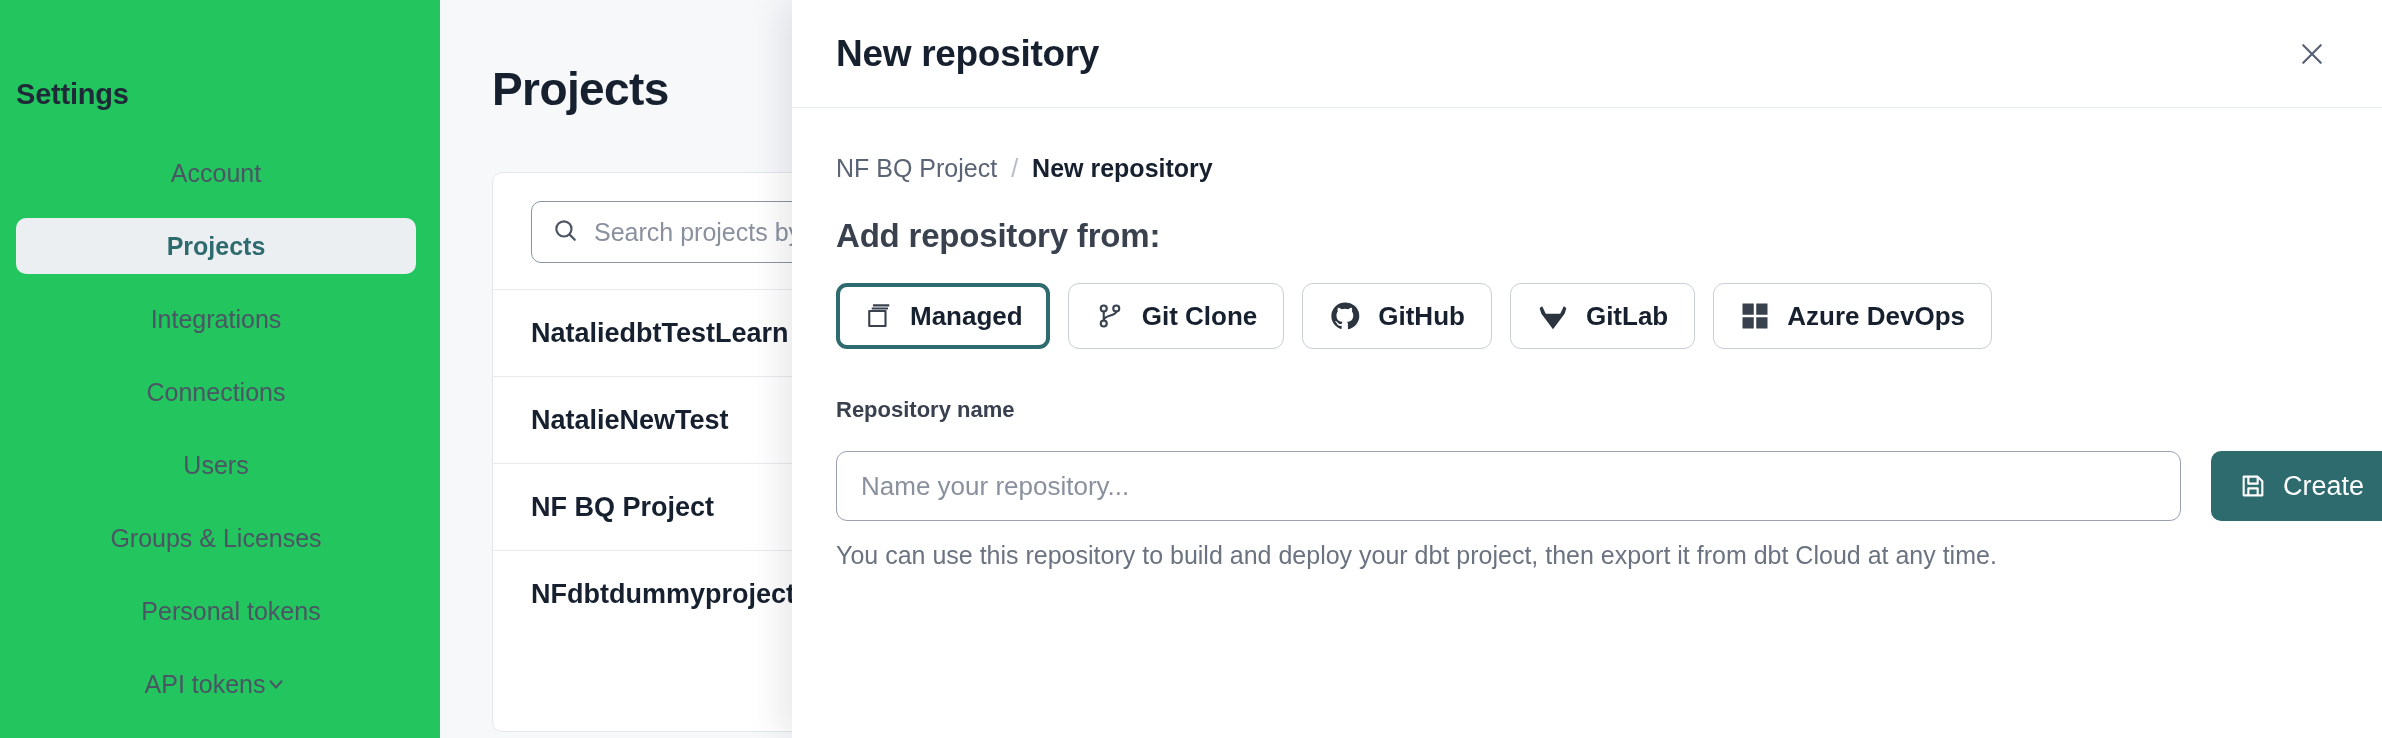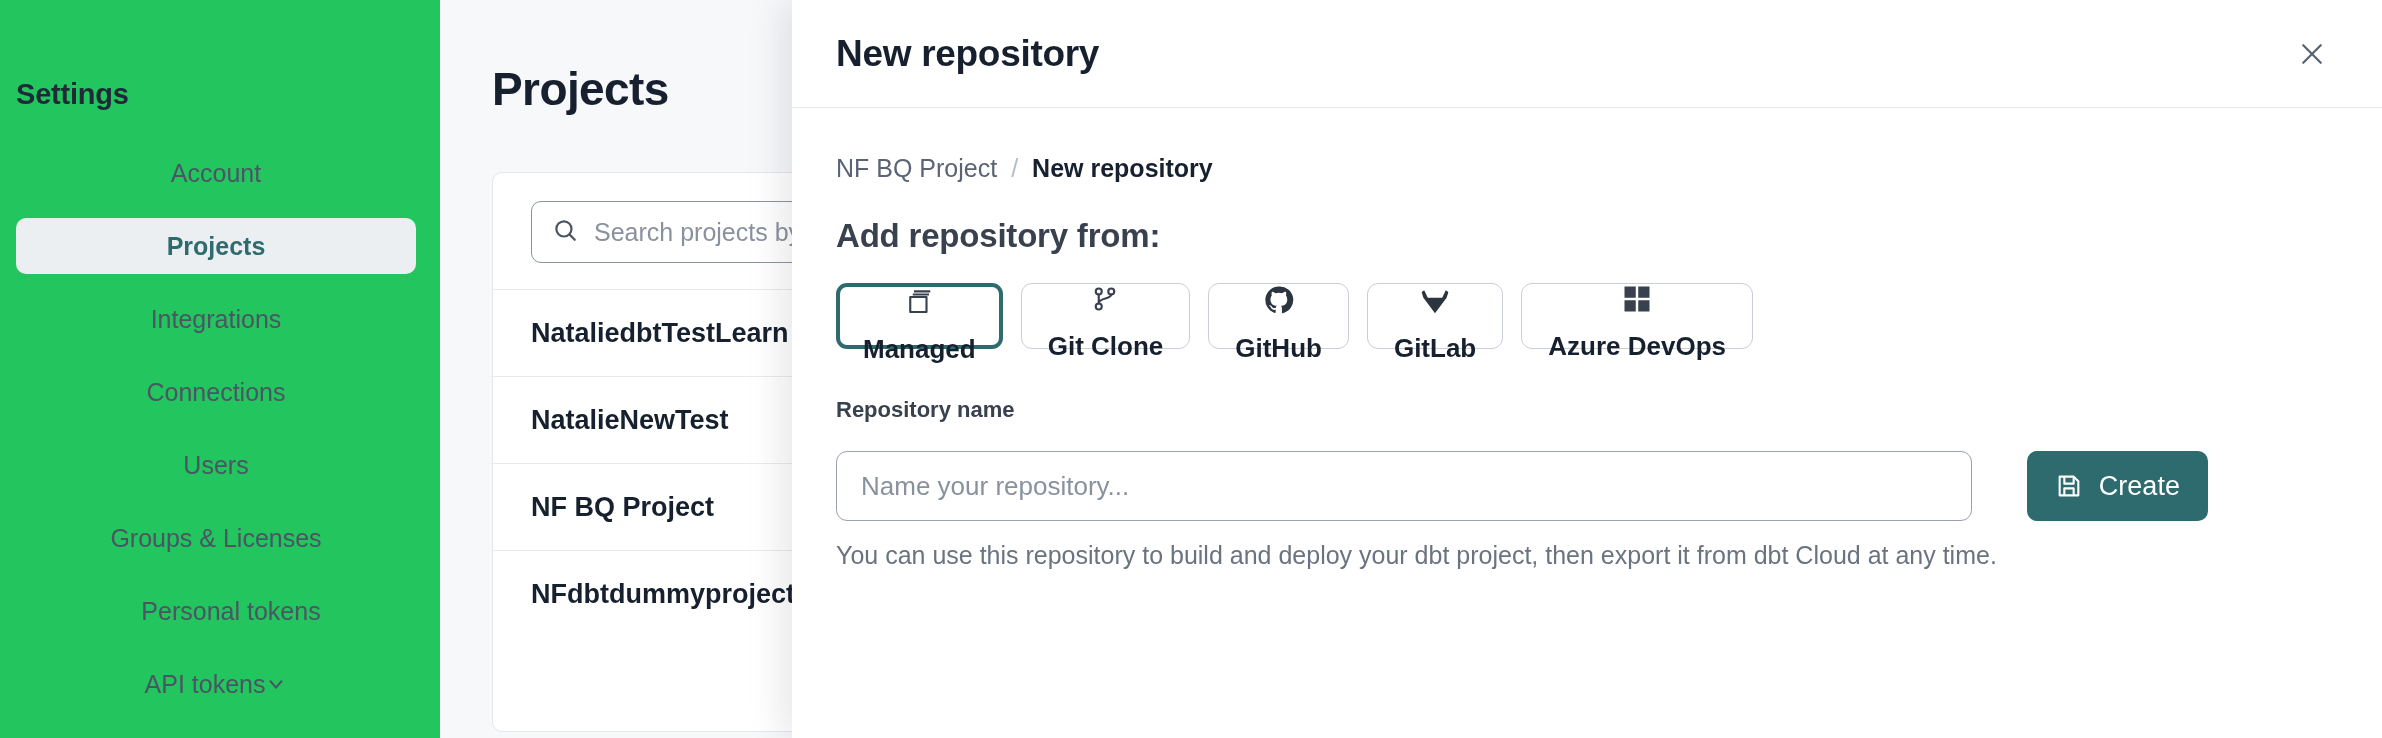--- a/index.html
+++ b/index.html
@@ -89,29 +89,29 @@
   .crumb-current { color: #16202e; font-weight: 700; }
 
   .section-h { font-size: 33px; font-weight: 700; color: #39414f; margin-bottom: 28px; letter-spacing: -0.2px; }
 
   .provider-row { display: flex; gap: 18px; align-items: center; margin-bottom: 48px; }
   .provider {
     display: flex; align-items: center; gap: 17px;
     height: 66px; padding: 0 26px;
     border: 1px solid #c9ced7; border-radius: 11px;
     background: #fff; cursor: pointer;
-    font-size: 26px; font-weight: 700; color: #16202e; flex-direction: column;
+    font-size: 26px; font-weight: 700; color: #16202e;
   }
   .provider.selected { border: 4px solid #2e6b6f; padding: 0 23px; }
   .provider .pic { display: flex; align-items: center; }
 
   .field-label { font-size: 22px; font-weight: 700; color: #39414f; margin-bottom: 28px; }
   .field-row { display: flex; align-items: flex-start; gap: 30px; }
   .name-input {
-    width: 1136px; height: 70px; border: 1px solid #9aa1ad; border-radius: 11px;
+    width: 1345px; height: 70px; border: 1px solid #9aa1ad; border-radius: 11px;
     padding: 0 24px; font-size: 26px; color: #16202e;
     font-family: "Liberation Sans", sans-serif; background: #fff;
   }
   .name-input::placeholder { color: #8a919e; }
   .create-btn {
     display: flex; align-items: center; justify-content: center; gap: 16px;
     height: 70px; padding: 0 28px; border: none; border-radius: 10px;
     background: #2e6b6f; color: #ffffff; font-size: 27px; cursor: pointer;
     font-family: "Liberation Sans", sans-serif; white-space: nowrap;
   }

